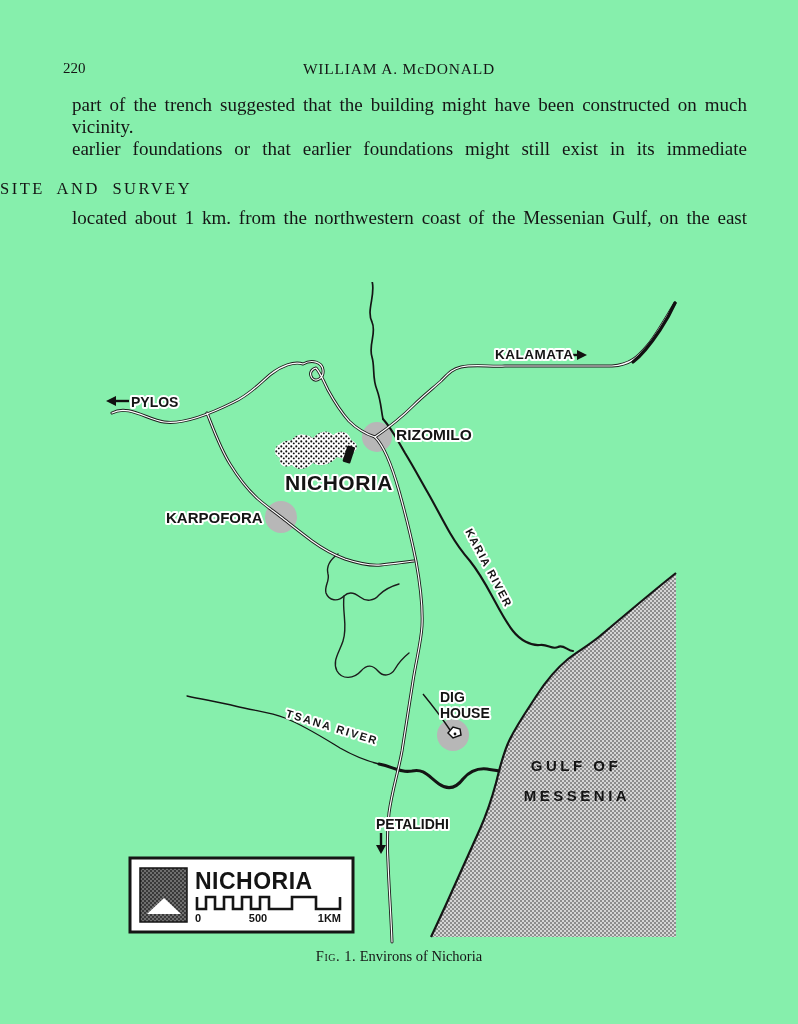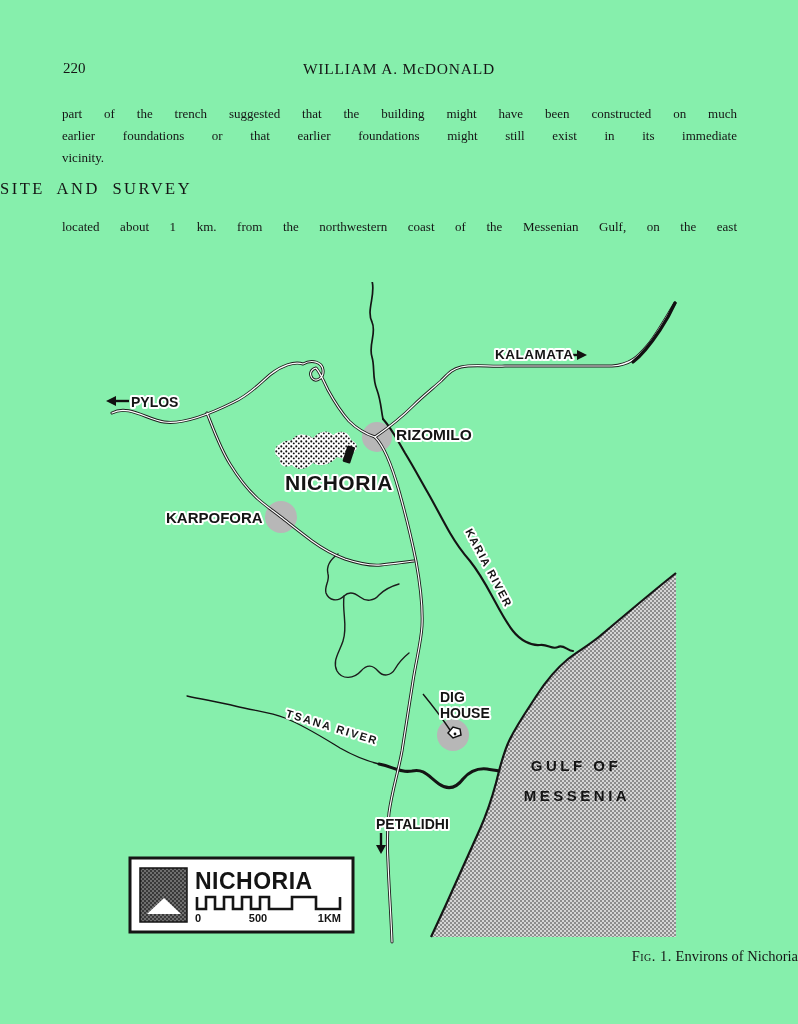--- a/index.html
+++ b/index.html
@@ -3,29 +3,29 @@
 <meta charset="utf-8">
 <style>
   html,body{margin:0;padding:0;background:#ffffff;}
   .page{
     position:relative; width:798px; height:1024px; background:#86efac;
     font-family:"Liberation Serif", serif; color:#151515; overflow:hidden;
   }
   .pgnum{position:absolute; left:63px; top:60px; font-size:15px;}
   .runhead{position:absolute; left:0; top:60px; width:798px; text-align:center;
     font-size:15.5px; letter-spacing:0.8px;}
-  .para{position:absolute; left:62px; width:675px; font-size:13px; line-height:22px;margin-top:9px;}
+  .para{position:absolute; left:72px; width:675px; font-size:19px; line-height:22px;}
   #para1{top:94px;}
   #para2{top:207px;}
   .jline{text-align:justify; text-align-last:justify;}
   .jlast{text-align-last:left;}
   .indent{text-indent:30px;}
   .secheading{position:absolute; left:0; top:179px; width:798px; text-align:left;
     font-size:16.5px; letter-spacing:2.5px; word-spacing:6px;}
-  .figcaption{position:absolute; left:0; top:948px; width:798px; text-align:right;
+  .figcaption{position:absolute; left:0; top:948px; width:798px; text-align:center;
     font-size:14.5px;}
   .figcaption .sc{font-variant:small-caps; letter-spacing:0.5px;}
   .mapwrap{position:absolute; left:55px; top:282px; width:650px; height:662px;}
   
   .mlabel{font-family:"Liberation Sans", sans-serif; font-weight:bold; fill:#141414;}
   .halo{paint-order:stroke; stroke:#ffffff; stroke-width:4px; stroke-linejoin:round;}
   .road-outer{fill:none; stroke:#1c1c1c; stroke-width:3; stroke-linecap:round; stroke-linejoin:round;}
   .road-inner{fill:none; stroke:#ffffff; stroke-width:1.2; stroke-linecap:round; stroke-linejoin:round;}
   .river{fill:none; stroke:#141414; stroke-linecap:round; stroke-linejoin:round;}
   .thinline{fill:none; stroke:#1c1c1c; stroke-width:1.4; stroke-linecap:round; stroke-linejoin:round;}
@@ -33,22 +33,22 @@
 </head>
 <body>
 
 <div class="page">
 
   <div class="pgnum">220</div>
   <div class="runhead">WILLIAM A. McDONALD</div>
 
   <div class="para" id="para1">
     <div class="jline">part of the trench suggested that the building might have been constructed on much</div>
+    <div class="jline jlast">vicinity.</div>
     <div class="jline">earlier foundations or that earlier foundations might still exist in its immediate</div>
-    <div class="jline jlast">vicinity.</div>
   </div>
 
   <div class="secheading">SITE AND SURVEY</div>
 
   <div class="para" id="para2">
     <div class="jline">located about 1 km. from the northwestern coast of the Messenian Gulf, on the east</div>
   </div>
 
   <svg class="mapwrap" viewBox="55 282 650 662">
     <defs>

